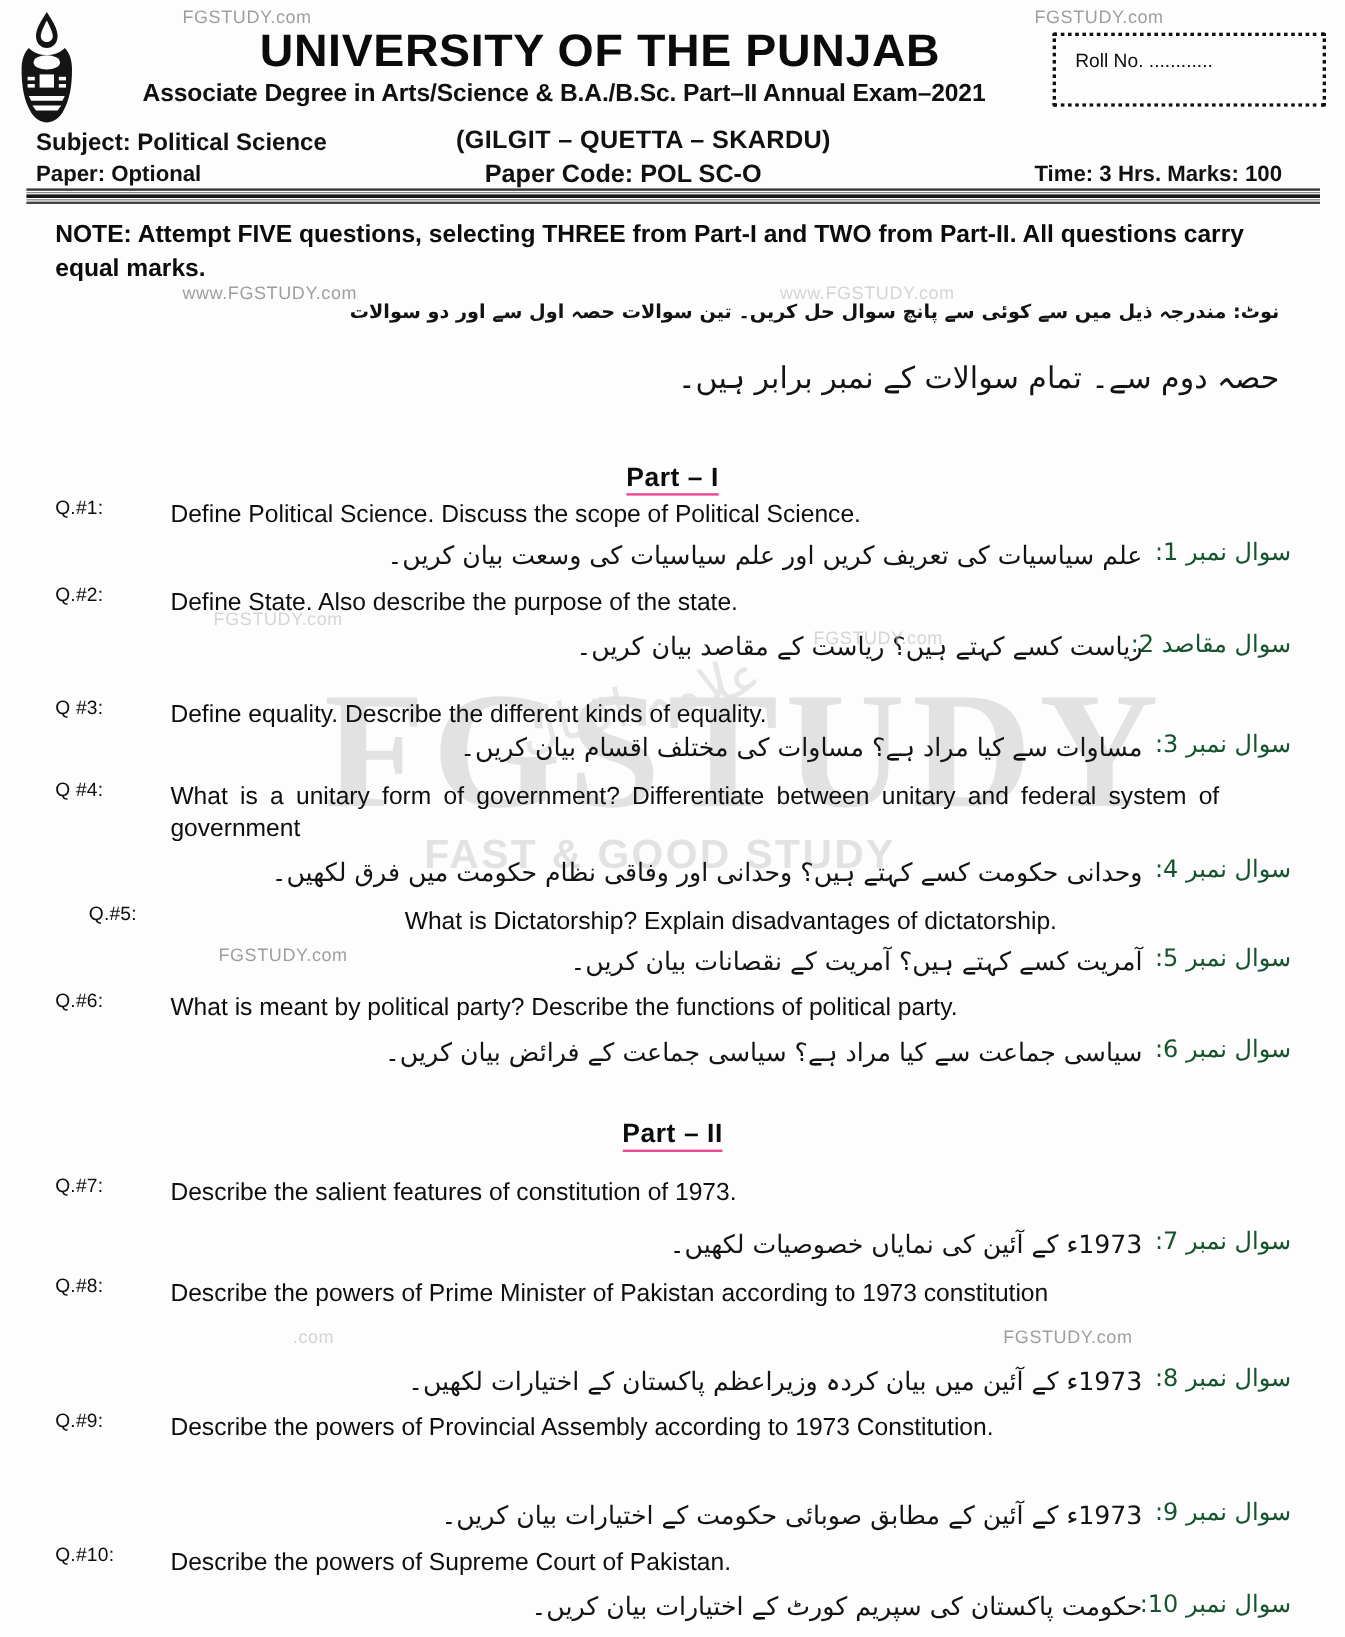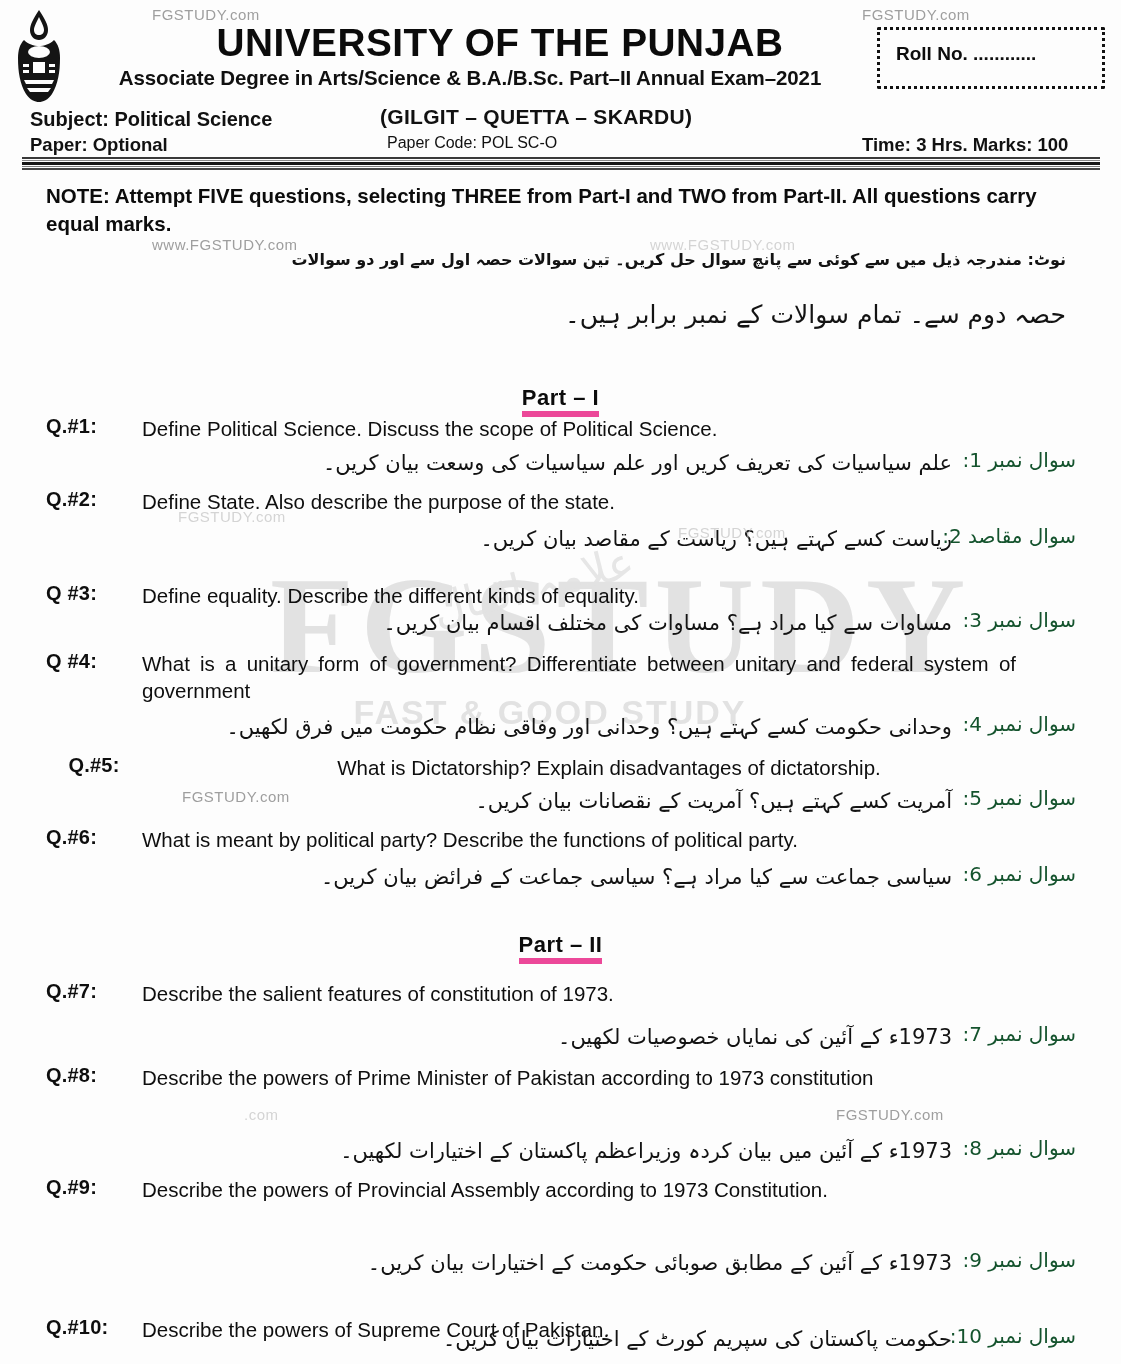--- a/index.html
+++ b/index.html
@@ -111,29 +111,29 @@
     top: 27px;
     width: 222px;
     height: 56px;
     border: 3px dotted #121212;
     border-radius: 2px;
   }
   #rollbox .roll-label {
     position: absolute;
     left: 16px;
     top: 13px;
-    font-weight: bold;
-    font-size: 19px;
+    font-weight: normal;
+    font-size: 16px;
     color: #0d0d0d;
     white-space: nowrap;
   }
   #subject   { left: 30px;  top: 108px; font-weight: bold; font-size: 20px; }
   #paper     { left: 30px;  top: 134px; font-weight: bold; font-size: 18.5px; }
   #centres   { left: 380px; top: 105px; font-weight: bold; font-size: 21px; letter-spacing: .3px; }
-  #papercode { left: 387px; top: 134px; font-weight: normal; font-size: 16px; }
+  #papercode { left: 404px; top: 134px; font-weight: bold; font-size: 21px; }
   #timemarks { left: 862px; top: 134px; font-weight: bold; font-size: 18.5px; white-space: nowrap; }
 
   #rule {
     left: 22px;
     top: 157px;
     width: 1078px;
     height: 13px;
   }
   #rule .ln { position: absolute; left: 0; width: 100%; background: #161616; }
   #rule .l1 { top: 0px;  height: 2px; opacity: .85; }
@@ -178,32 +178,32 @@
   .part-head {
     width: 1121px;
     left: 0;
     text-align: center;
     font-weight: bold;
     font-size: 22px;
     letter-spacing: .5px;
     color: #0c0c0c;
   }
   .part-head span {
-    border-bottom: 6px solid #ec4899;
+    border-bottom: 2px solid #ec4899;
     padding-bottom: 1px;
   }
 
   .q-row { left: 46px; width: 1030px; }
   .q-label {
     position: absolute;
     left: 0;
     top: 0;
     width: 96px;
-    font-size: 20px;
-    font-weight: bold;
+    font-size: 16px;
+    font-weight: normal;
     color: #0e0e0e;
     letter-spacing: .2px;
   }
   .q-text {
     margin-left: 96px;
     font-size: 20.5px;
     line-height: 1.32;
     color: #0e0e0e;
   }
   .q-text.just { text-align: justify; text-align-last: left; }
@@ -380,21 +380,21 @@
 
   <div class="layer q-row" style="top:1176px; width:978px;">
     <div class="q-label">Q.#9:</div>
     <div class="q-text just">Describe the powers of Provincial Assembly according to 1973 Constitution.</div>
   </div>
   <div class="layer q-urdu-row" style="top:1248px;">
     <div class="q-urdu-label">سوال نمبر 9:</div>
     <div class="q-urdu-text">1973ء کے آئین کے مطابق صوبائی حکومت کے اختیارات بیان کریں۔</div>
   </div>
 
-  <div class="layer q-row" style="top:1288px;margin-top:28px;">
+  <div class="layer q-row" style="top:1288px;">
     <div class="q-label">Q.#10:</div>
     <div class="q-text">Describe the powers of Supreme Court of Pakistan.</div>
   </div>
   <div class="layer q-urdu-row" style="top:1324px;">
     <div class="q-urdu-label">سوال نمبر 10:</div>
     <div class="q-urdu-text">حکومت پاکستان کی سپریم کورٹ کے اختیارات بیان کریں۔</div>
   </div>
 
 </div>
 

